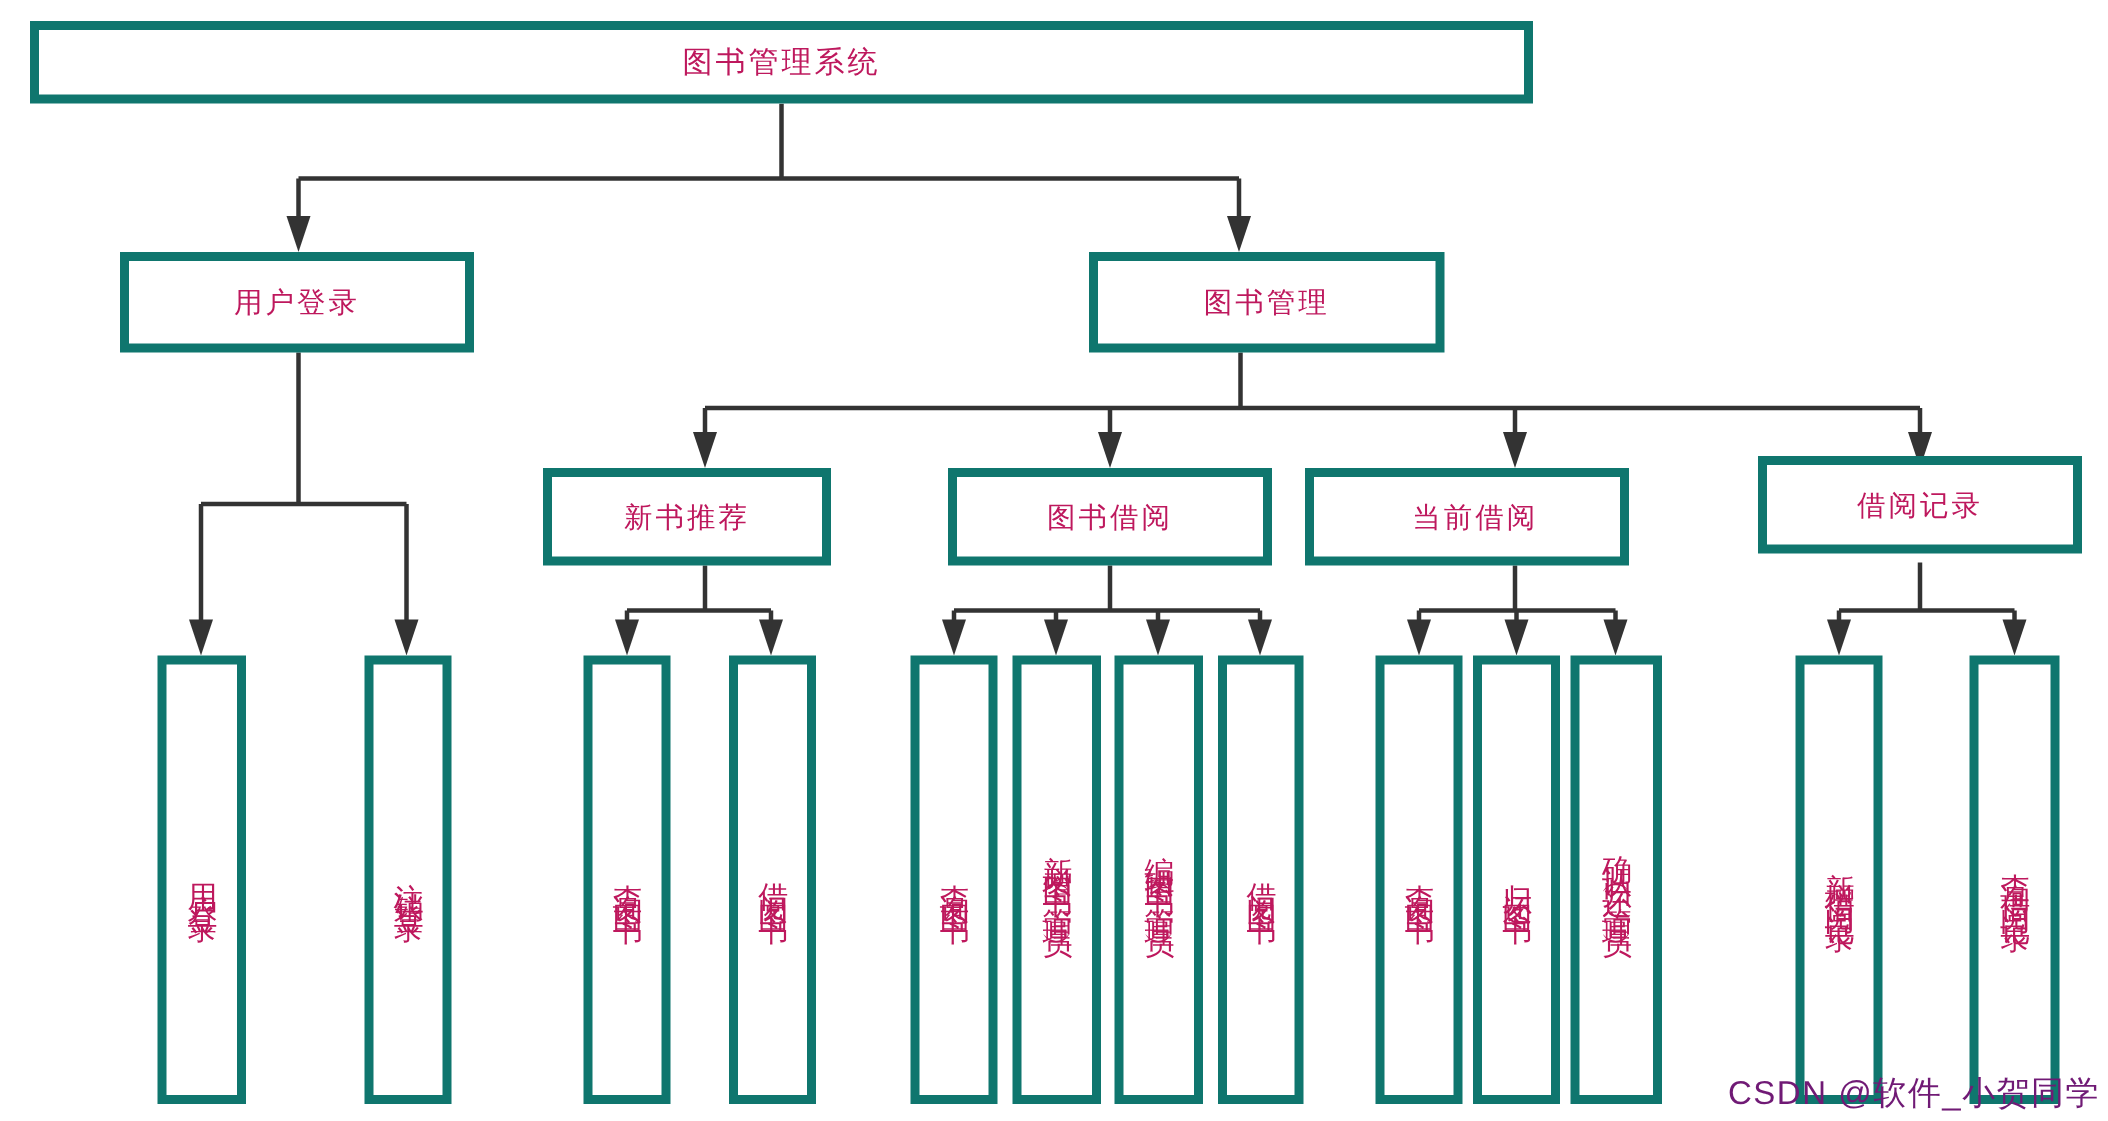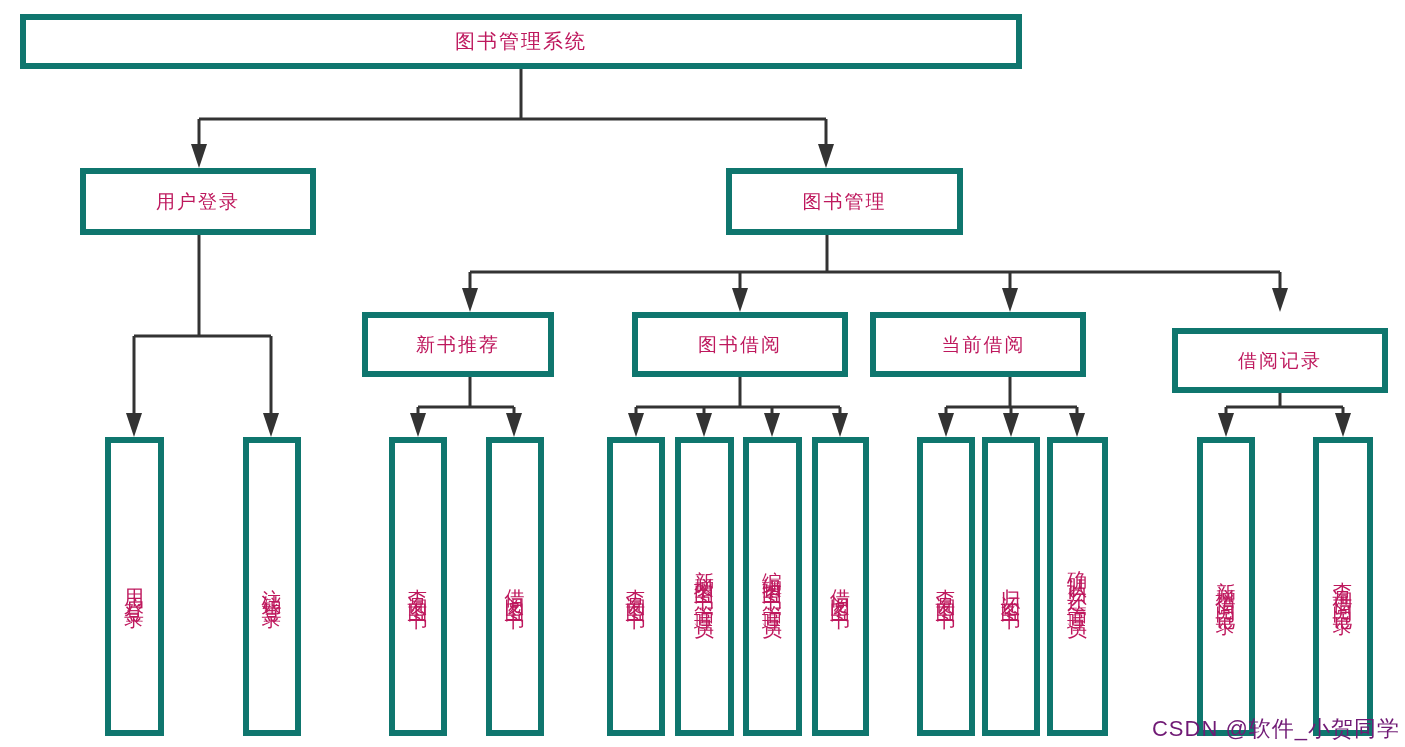--- a/index.html
+++ b/index.html
@@ -119,21 +119,21 @@
     </svg>
 
   <div class="node root" style="left:20px; top:14px; width:1002px; height:55px;">图书管理系统</div>
 
   <div class="node branch" style="left:80px; top:168px; width:236px; height:67px;">用户登录</div>
   <div class="node branch" style="left:710px; top:168px; width:237px; height:67px;margin-left:16px;">图书管理</div>
 
   <div class="node branch" style="left:362px; top:312px; width:192px; height:65px;">新书推荐</div>
   <div class="node branch" style="left:632px; top:312px; width:216px; height:65px;font-family:Liberation Mono, monospace;">图书借阅</div>
   <div class="node branch" style="left:870px; top:312px; width:216px; height:65px;padding-left:11px;">当前借阅</div>
-  <div class="node branch" style="left:1172px; top:328px; width:216px; height:65px;">借阅记录</div>
+  <div class="node branch" style="left:1172px; top:304px; width:216px; height:65px;">借阅记录</div>
 
   <div class="node leaf" style="left:105px; top:437px; width:59px; height:299px;">用户登录</div>
   <div class="node leaf" style="left:243px; top:437px; width:58px; height:299px;">注销登录</div>
 
   <div class="node leaf" style="left:389px; top:437px; width:58px; height:299px;">查询图书</div>
   <div class="node leaf" style="left:486px; top:437px; width:58px; height:299px;">借阅图书</div>
 
   <div class="node leaf" style="left:607px; top:437px; width:58px; height:299px;">查询图书</div>
   <div class="node leaf" style="left:675px; top:437px; width:59px; height:299px;">新增图书（管理员）</div>
   <div class="node leaf" style="left:743px; top:437px; width:59px; height:299px;">编辑图书（管理员）</div>

